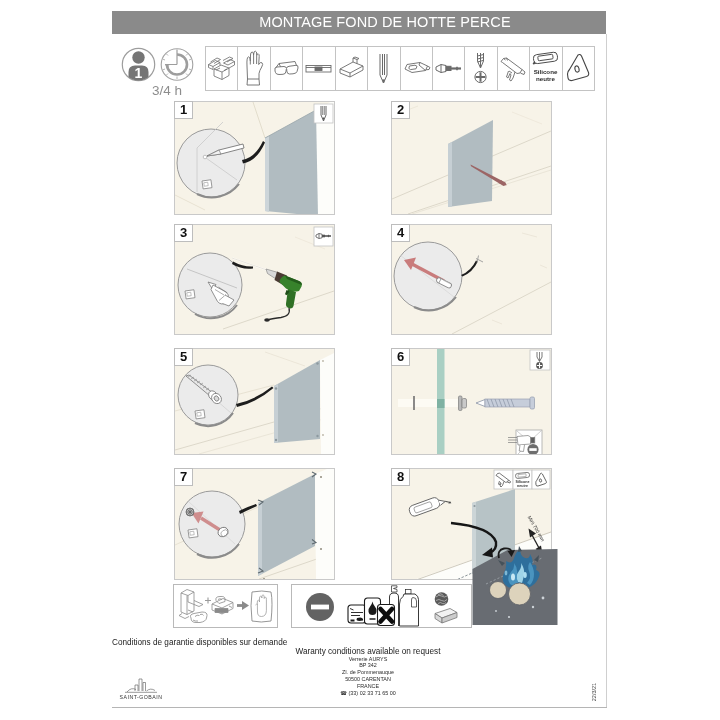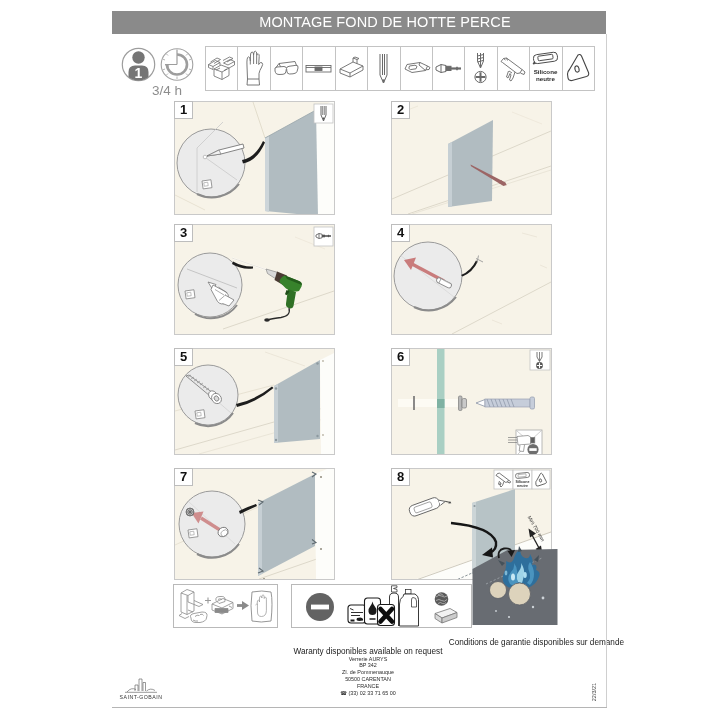--- a/index.html
+++ b/index.html
@@ -644,23 +644,23 @@
     </g>
 
     <g>
       <polygon points="143,28.5 158,23.5 165,27.5 150,33" fill="#f2f2f2" stroke="#777" stroke-width="0.8"></polygon>
       <polygon points="143,28.5 150,33 150,38 143,33.5" fill="#d9d9d9" stroke="#777" stroke-width="0.8"></polygon>
       <polygon points="150,33 165,27.5 165,32.5 150,38" fill="#cccccc" stroke="#777" stroke-width="0.8"></polygon>
     </g>
   </svg>
 </div>
 
-<div class="abs" style="left:112px;top:638px;width:512px;text-align:right;font-size:8.2px;color:#222;">Conditions de garantie disponibles sur demande</div>
-
-<div class="abs" style="left:112px;top:647px;width:512px;text-align:center;font-size:8.2px;color:#222;">Waranty disponibles available on request</div>
+<div class="abs" style="left:112px;top:638px;width:512px;text-align:left;font-size:8.2px;color:#222;">Conditions de garantie disponibles sur demande</div>
+
+<div class="abs" style="left:112px;top:647px;width:512px;text-align:center;font-size:8.2px;color:#222;">Waranty conditions available on request</div>
 
 <div class="abs" style="left:112px;top:655.5px;width:512px;text-align:center;font-size:5.4px;line-height:6.9px;color:#2a2a2a;">
 Verrerie AURYS<br>BP 342<br>ZI. de Pommenauque<br>50500 CARENTAN<br>FRANCE<br>☎ (33) 02 33 71 65 00
 </div>
 
 <svg class="abs" style="left:108px;top:676px;" width="70" height="26" viewBox="0 0 70 26">
   <g fill="none" stroke="#555" stroke-width="0.6">
     <path d="M19 16 q4 -5 9 -2.5"></path>
     <path d="M27 15 L27 9 L30 9 L30 15"></path>
     <path d="M31 15 L31 3 L34 3 L34 15"></path>

